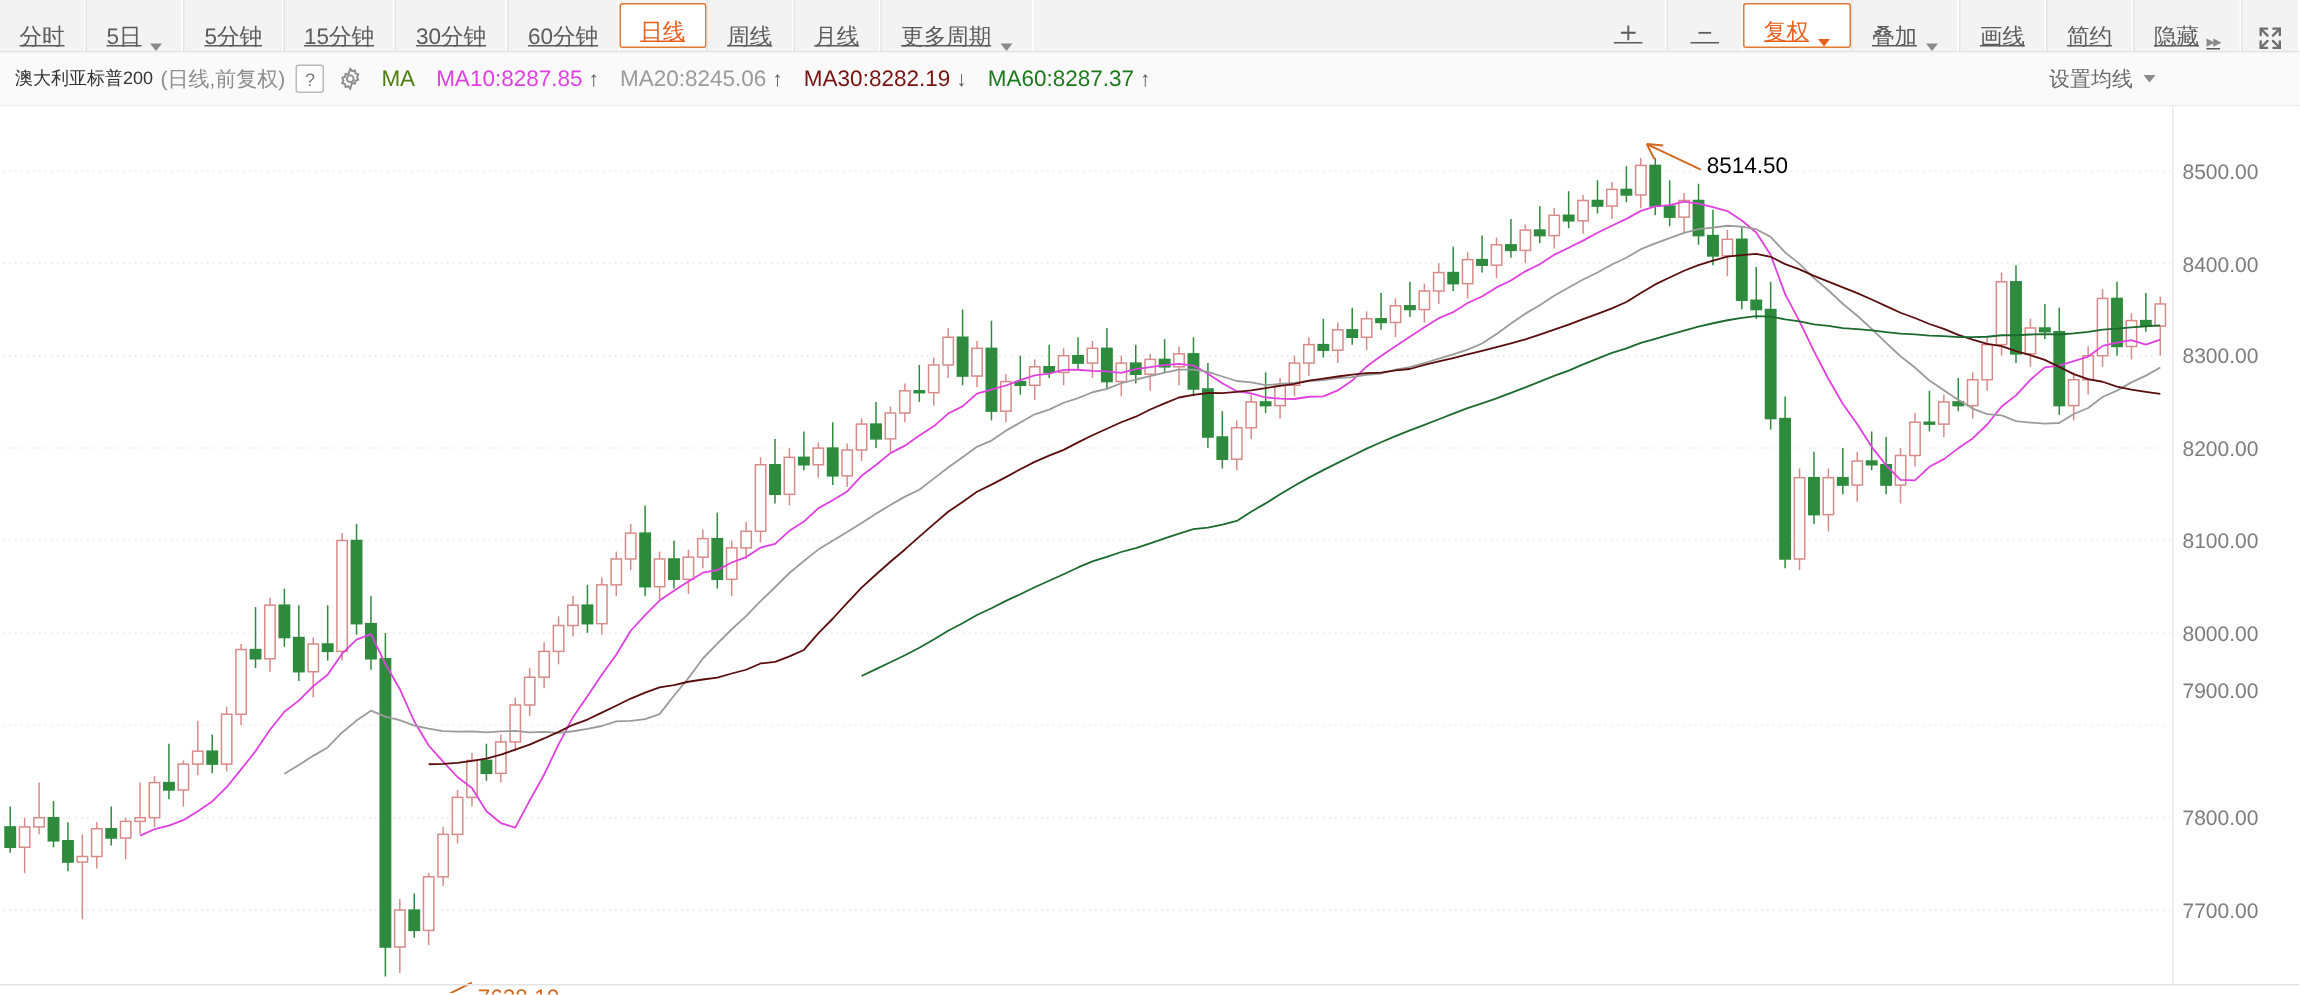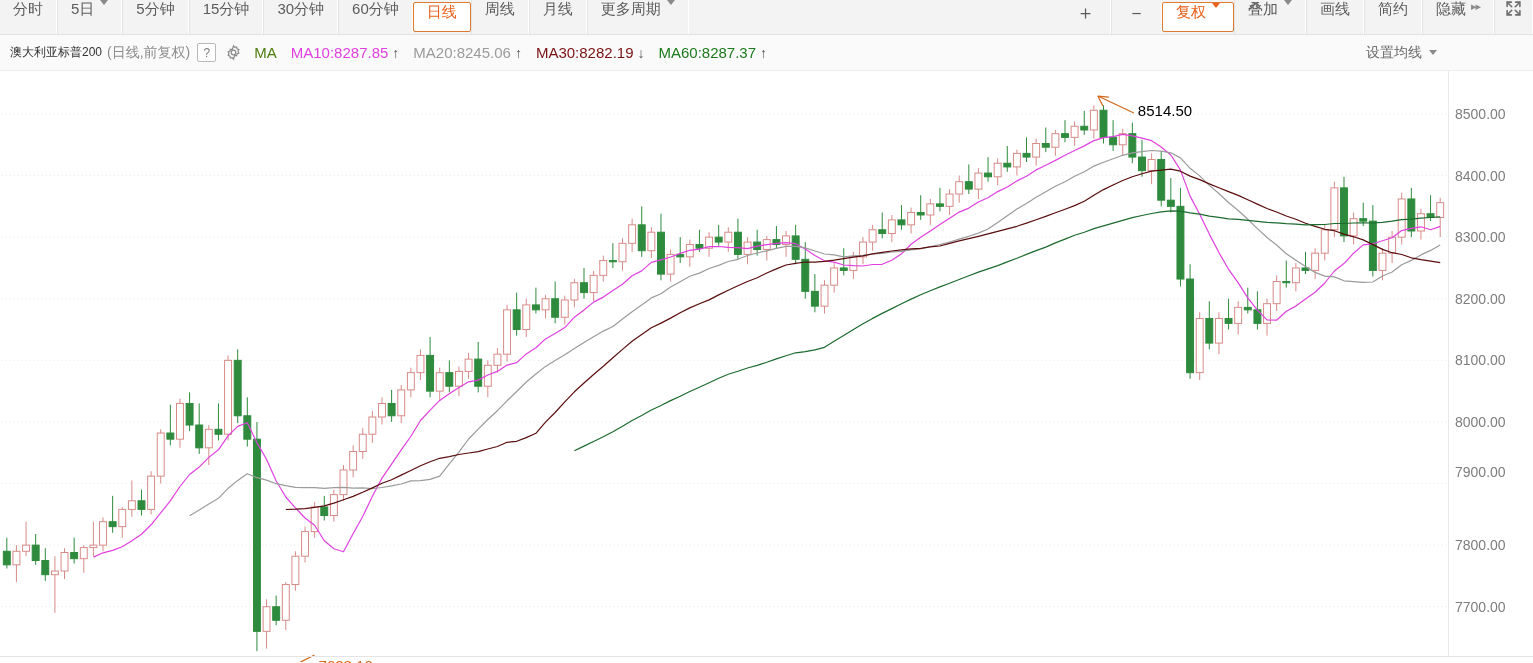--- a/index.html
+++ b/index.html
@@ -14,29 +14,30 @@
     position:relative;
     height:35px;
     background:#f3f3f3;
     border-bottom:1px solid #e2e2e2;
     display:flex;align-items:stretch;
     box-sizing:border-box;
   }
   .tb-left{display:flex;align-items:stretch;}
   .tb-right{display:flex;align-items:stretch;margin-left:auto;}
   .tb-btn{
-    display:flex;align-items:flex-start;justify-content:center;
+    display:flex;align-items:flex-end;justify-content:center;
     padding:0 13px;
     font-size:15px;color:#5c5c5c;
     border-right:1px solid #ffffff;
     border-left:1px solid #e4e4e4;
     cursor:pointer;
     white-space:nowrap;
     box-sizing:border-box;
     user-select:none;
+    text-decoration:underline;
   }
   .tb-btn:first-child{border-left:none;}
   .tb-btn.active{
     color:#e8601c;
     background:#ffffff;
     border:1px solid #e07a30;
     margin:2px 0;
     border-radius:2px;
   }
   .tb-btn .caret{
@@ -526,19 +527,19 @@
   </svg>
   <div class="axis-sep"></div>
   <div class="bottom-rule"></div>
   <div id="ylabels">
       <div class="ylab" style="top: 42.9574px;">8500.00</div>
       <div class="ylab" style="top: 104.553px;">8400.00</div>
       <div class="ylab" style="top: 166.149px;">8300.00</div>
       <div class="ylab" style="top: 227.745px;">8200.00</div>
       <div class="ylab" style="top: 289.34px;">8100.00</div>
       <div class="ylab" style="top: 350.936px;">8000.00</div>
-      <div class="ylab" style="top: 401px; text-align: center;">7900.00</div>
+      <div class="ylab" style="top: 389px; text-align: center;">7900.00</div>
       <div class="ylab" style="top: 474.128px;">7800.00</div>
       <div class="ylab" style="top: 535.723px;">7700.00</div>
     </div>
   <div class="annot" id="annot-high" style="left: 1137.87px; top: 31.0261px; color: #000000;">8514.50</div>
   <div class="annot" id="annot-low" style="left: 318.55px; top: 586.011px; color: rgb(210, 105, 30);">7628.10</div>
 </div>
 
 </body></html>

